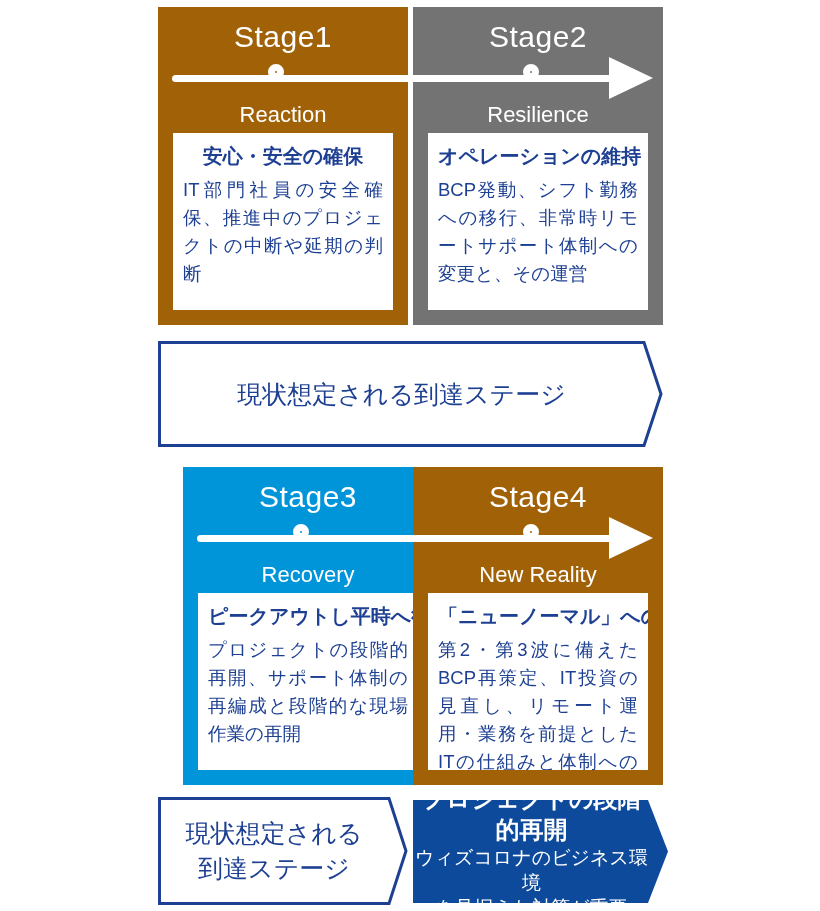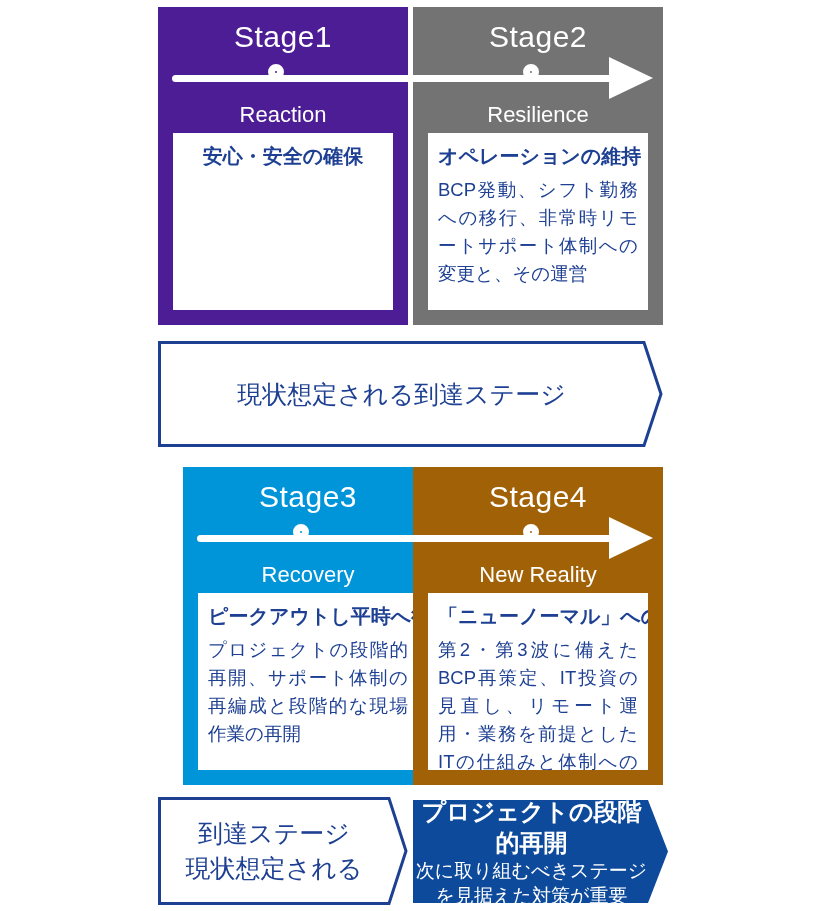--- a/index.html
+++ b/index.html
@@ -123,27 +123,28 @@
   }
   .banner.mid    { left: 158px; top: 341px; width: 505px; height: 106px; }
   .banner.bleft  { left: 158px; top: 797px; width: 250px; height: 108px; }
   .banner.bright { left: 413px; top: 800px; width: 255px; height: 103px; }
 </style>
 </head>
 <body>
 
 <div class="canvas">
 
-  <section class="stage pos-1" style="background-color: #4c1d95;">
+  <section class="stage pos-1" style="background-color: #a16207;">
     <div class="stage-title">Stage1</div>
     <div class="tl-line cap"></div>
     <div class="tl-ring"></div>
     <div class="stage-phase">Reaction</div>
     <div class="card">
       <div class="card-heading">安心・安全の確保</div>
+      <div class="card-body">IT部門社員の安全確保、推進中のプロジェクトの中断や延期の判断</div>
     </div>
   </section>
 
   <section class="stage pos-2" style="background-color: #737373;">
     <div class="stage-title">Stage2</div>
     <div class="tl-line tail"></div>
     <div class="tl-arrow"></div>
     <div class="tl-ring"></div>
     <div class="stage-phase">Resilience</div>
     <div class="card">
@@ -182,29 +183,29 @@
       <div class="card-heading">「ニューノーマル」への適応</div>
       <div class="card-body">第2・第3波に備えたBCP再策定、IT投資の見直し、リモート運用・業務を前提としたITの仕組みと体制への変革</div>
     </div>
   </section>
 
   <div class="banner bleft">
     <svg width="250" height="108" viewBox="0 0 250 108">
       <polygon class="poly-outline" points="1.5,1.5 231,1.5 248,54 231,106.5 1.5,106.5"></polygon>
     </svg>
     <div class="banner-textwrap">
+      <div class="banner-label">現状想定される</div>
       <div class="banner-label">到達ステージ</div>
-      <div class="banner-label">現状想定される</div>
     </div>
   </div>
 
   <div class="banner bright">
     <svg width="255" height="103" viewBox="0 0 255 103">
       <polygon class="poly-solid" points="0,0 235,0 255,51.5 235,103 0,103"></polygon>
     </svg>
     <div class="banner-textwrap">
       <div class="banner-title-dark">プロジェクトの段階的再開</div>
-      <div class="banner-sub-dark">次に取り組むべきステージ</div>
+      <div class="banner-sub-dark">ウィズコロナのビジネス環境</div>
       <div class="banner-sub-dark">を見据えた対策が重要</div>
     </div>
   </div>
 
 </div>
 
 </body></html>

